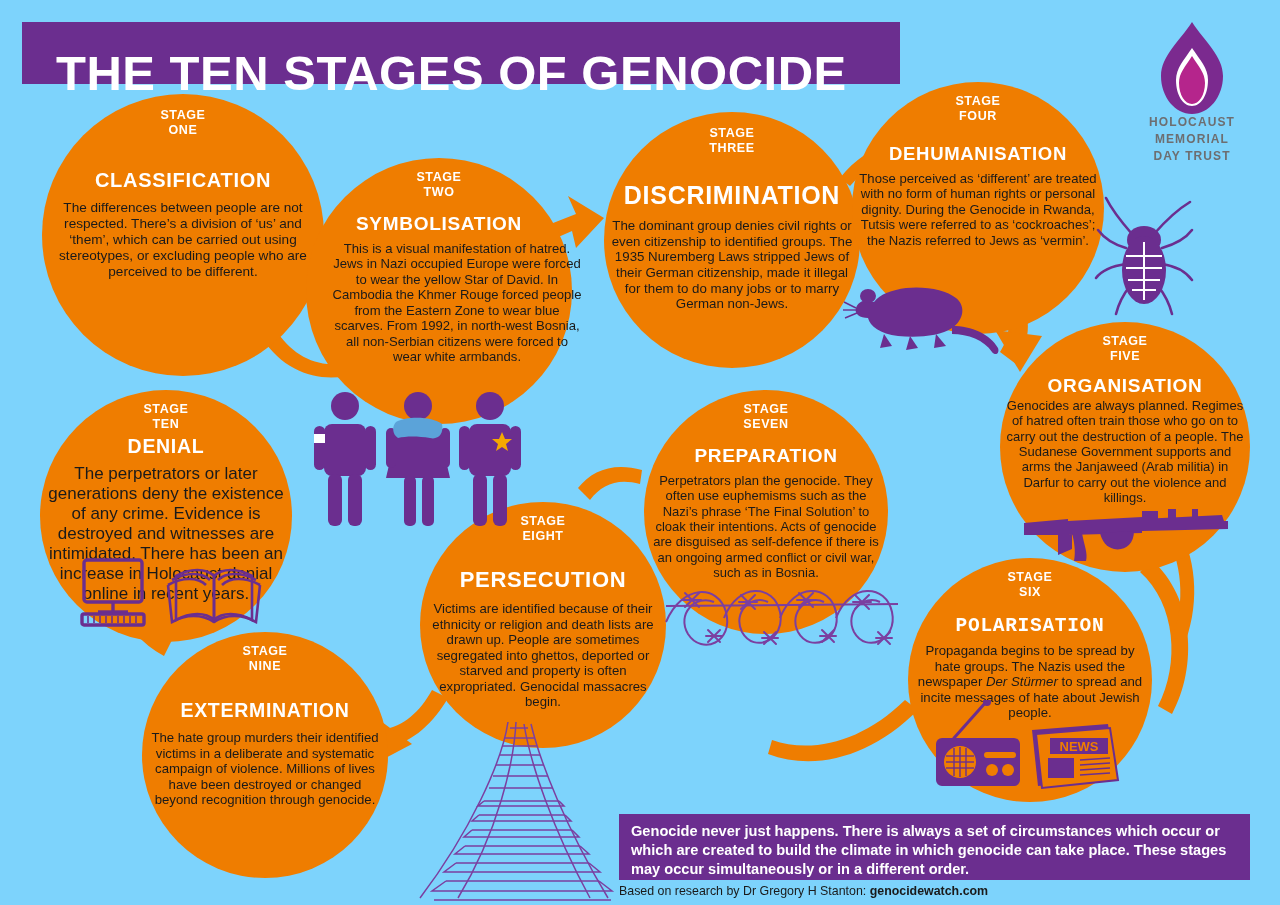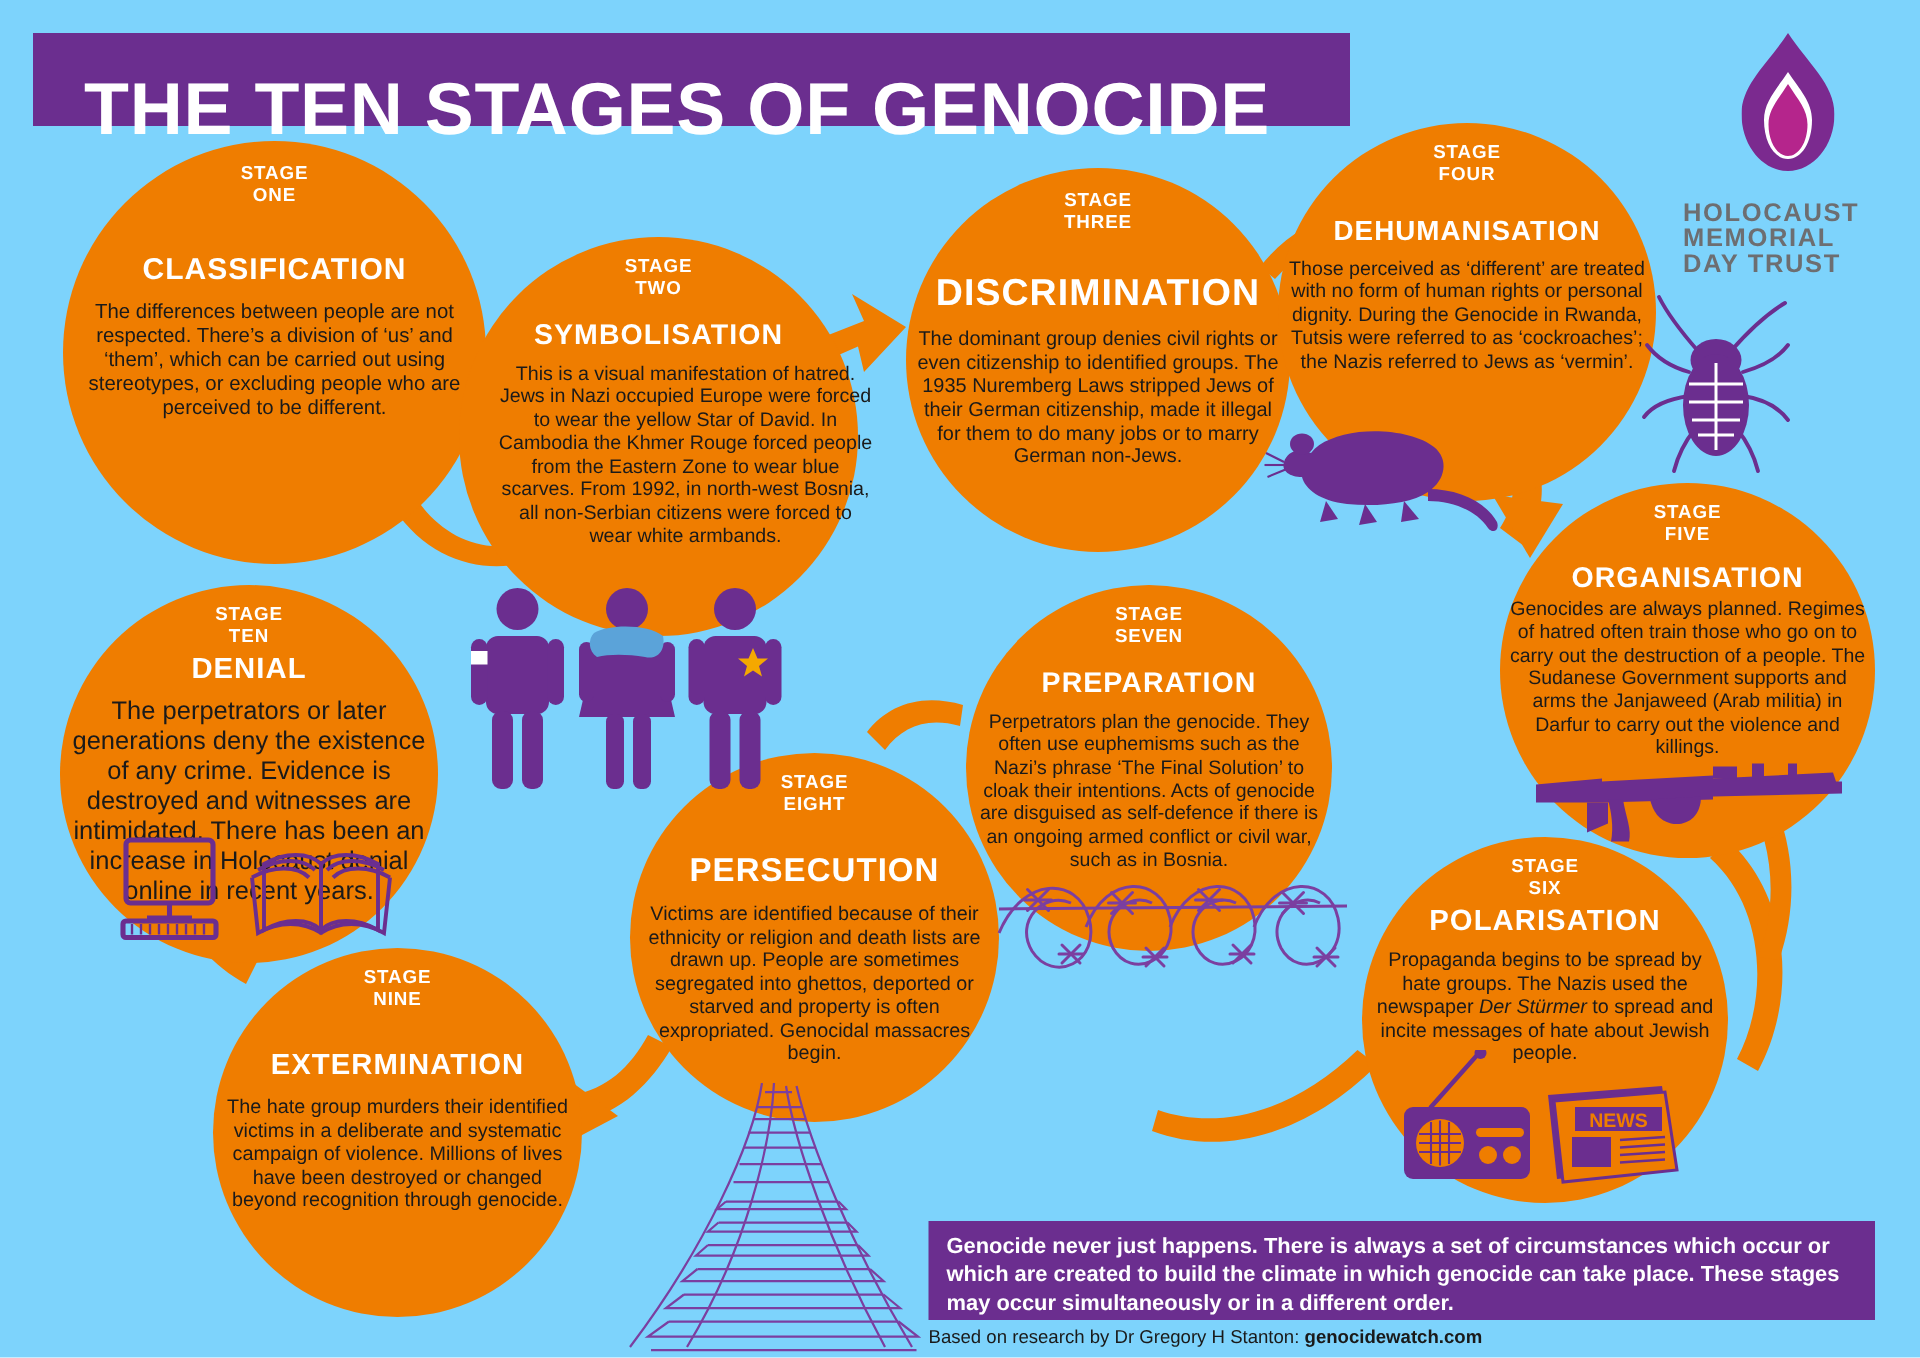--- a/index.html
+++ b/index.html
@@ -20,23 +20,23 @@
     color:#ffffff;
     font-size:49px;font-weight:bold;
     letter-spacing:0.5px;
     line-height:62px;
     white-space:nowrap;
     font-family:"Liberation Sans","DejaVu Sans",sans-serif;
   }
   .logo-wrap{position:absolute;left:1122px;top:22px;width:140px;text-align:center;}
   .logo-flame{display:block;margin:0 auto;}
   .logo-text{
-    margin-top:19px;color:#6d6e71;font-weight:bold;
-    font-size:17px;line-height:17px;letter-spacing:1.1px;
-    text-align:left;
+    margin-top:0;color:#6d6e71;font-weight:bold;
+    font-size:12px;line-height:17px;letter-spacing:1.1px;
+    text-align:center;
   }
   .circle{
     position:absolute;border-radius:50%;
     background:#EF7D00;
     box-sizing:border-box;
     display:flex;flex-direction:column;align-items:center;
     text-align:center;
     z-index:3;
   }
   .stage-label{
@@ -241,21 +241,21 @@
       <path d="M36 30 L50 30 L50 44 L36 50 Z"></path>
       <rect x="146" y="4" width="8" height="10"></rect>
       <rect x="170" y="4" width="6" height="10"></rect>
     </g>
   </svg>
 
   <div class="circle" style="left:908px;top:558px;width:244px;height:244px;padding-top:12px;">
     <div class="stage-label">
       <span>STAGE</span><br><span>SIX</span>
     </div>
-    <div class="stage-title" style="font-size:19.5px;margin-top:4px;">POLARISATION</div>
+    <div class="stage-title" style="font-size:19.5px;margin-top:16px;font-family:Liberation Mono, monospace;">POLARISATION</div>
     <div class="stage-body" style="font-size:13.2px;margin-top:6px;width:228px;">
       <span>Propaganda begins to be spread by hate groups. The Nazis used the newspaper </span><em>Der Stürmer</em><span> to spread and incite messages of hate about Jewish people.</span>
     </div>
   </div>
 
   <svg class="art" style="left:932px;top:700px;" width="190" height="92" viewBox="0 0 190 92" xmlns="http://www.w3.org/2000/svg">
     <g>
       <path d="M22 38 L54 2" stroke="#6B2E8F" stroke-width="3" fill="none" stroke-linecap="round"></path>
       <circle cx="55" cy="2" r="4" fill="#6B2E8F"></circle>
       <rect x="4" y="38" width="84" height="48" rx="6" fill="#6B2E8F"></rect>

